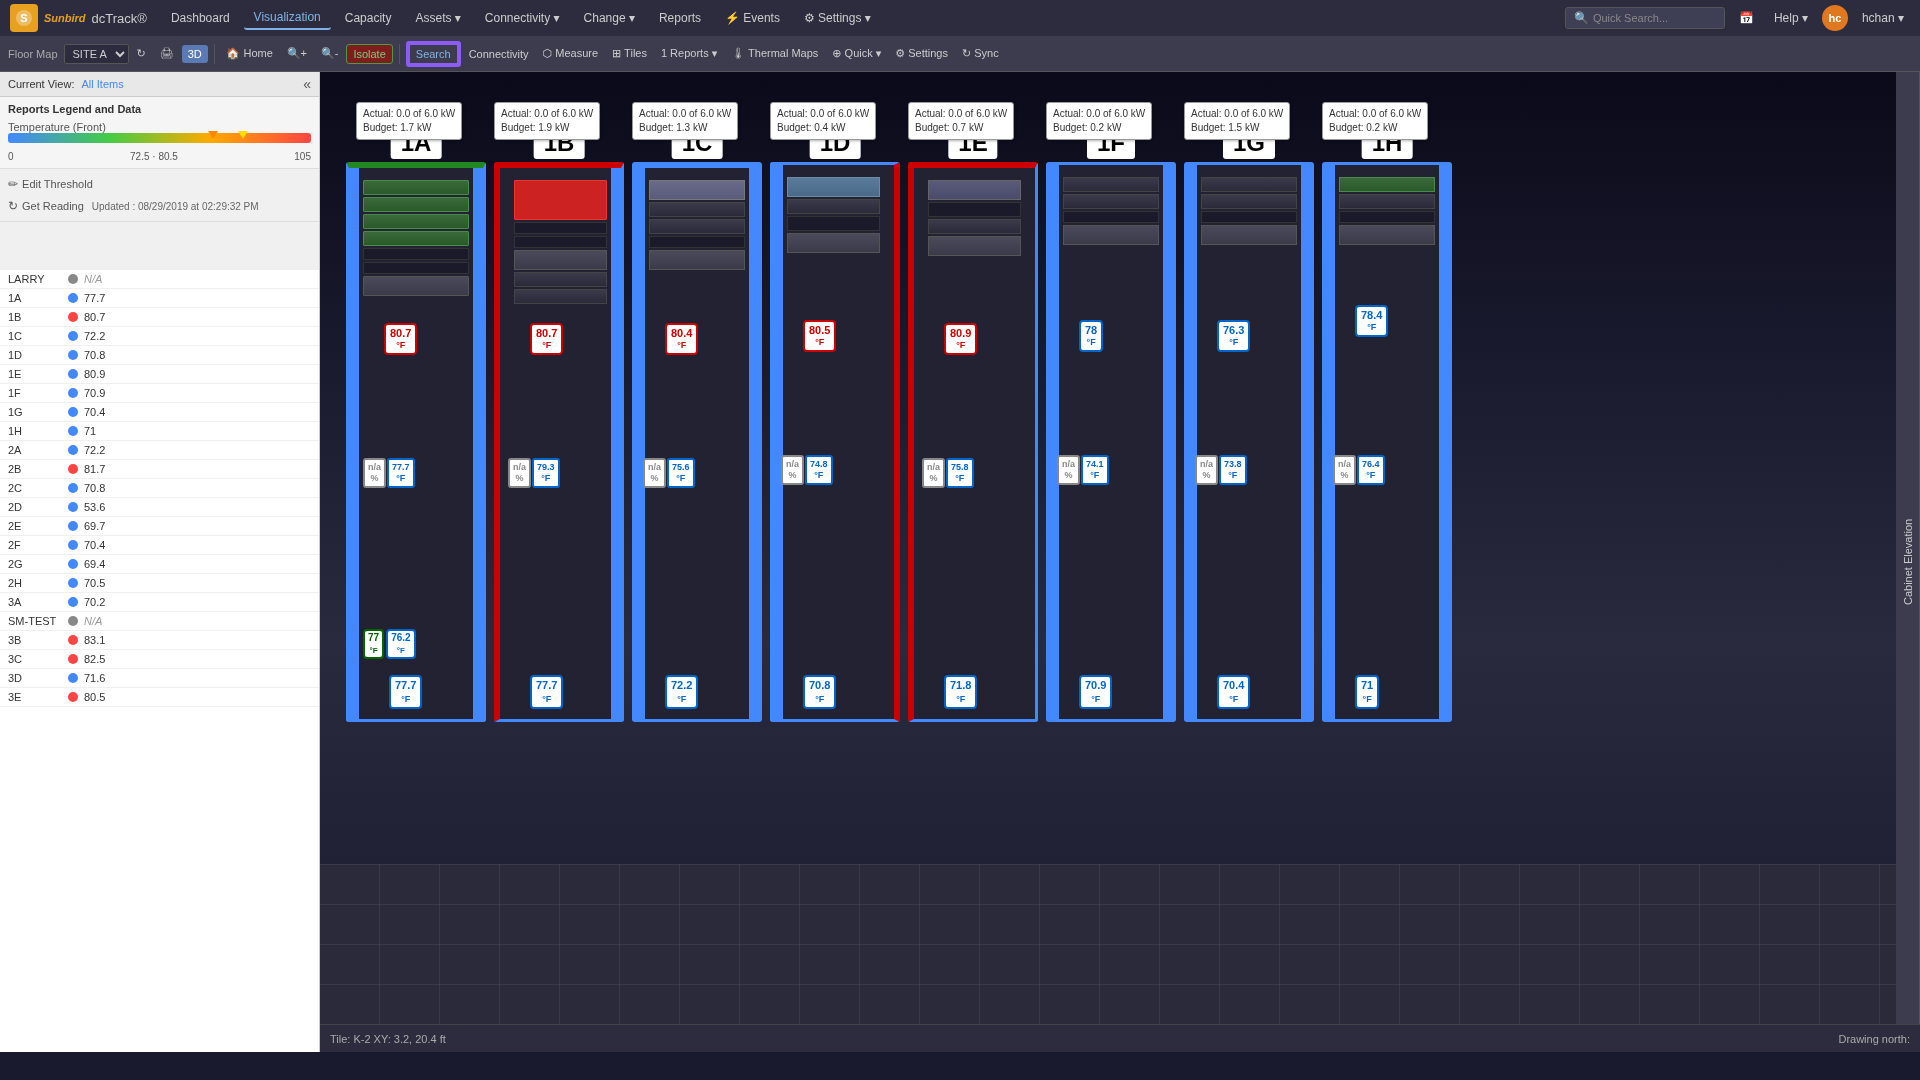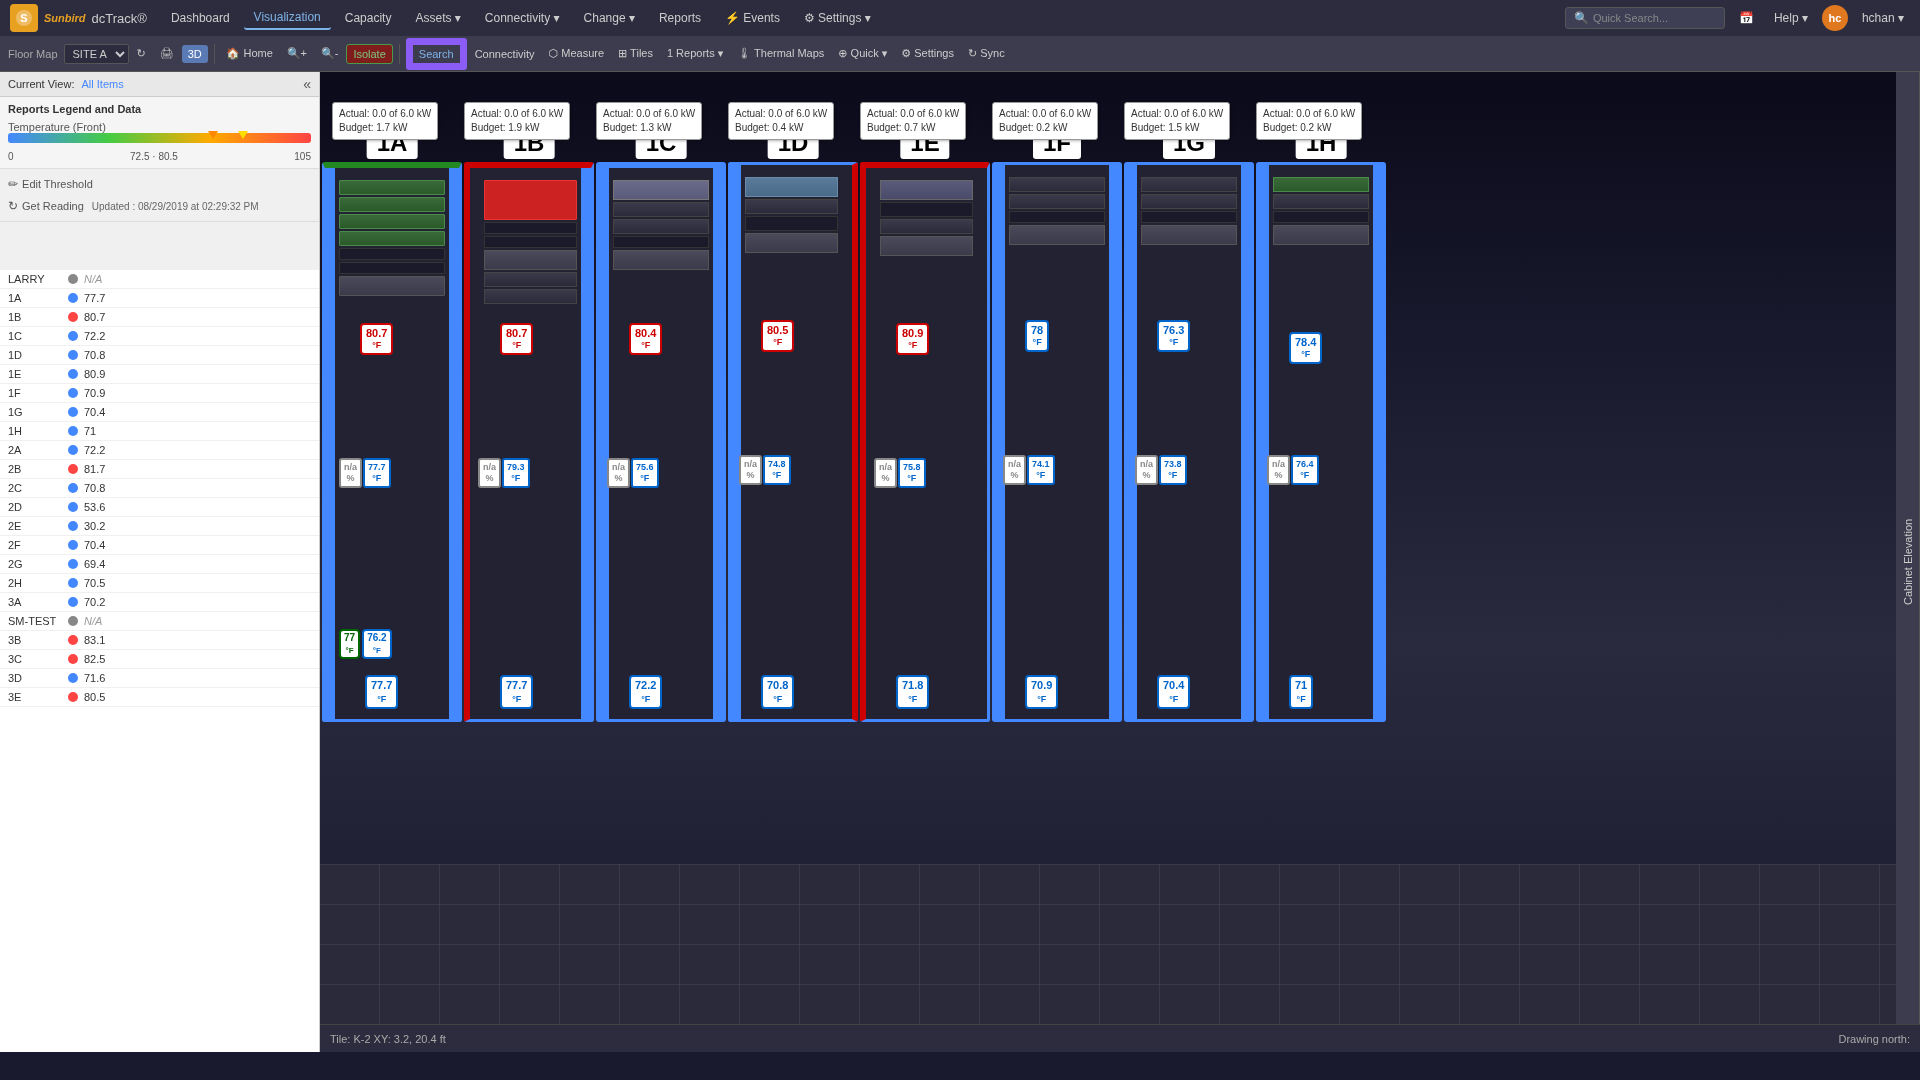--- a/index.html
+++ b/index.html
@@ -117,21 +117,21 @@
       cursor: pointer;
       font-size: 11px;
       padding: 3px 6px;
       border-radius: 3px;
       display: flex;
       align-items: center;
       gap: 3px;
     }
     .tb-btn.active { background: #5a7ab5; color: white; }
     .tb-btn.green { background: #7f1d1d; color: #7ec87e; border: 1px solid #4a9a4a; }
-    .tb-btn.blue-outline { border: 7px solid #8b5cf6; color: #7eb3e8; }
+    .tb-btn.blue-outline { border: 4px solid #8b5cf6; color: #7eb3e8; }
 
     
     #main-layout {
       display: flex;
       height: calc(1080px - 36px - 36px - 28px);
     }
 
     
     #sidebar {
       width: 320px;
@@ -598,21 +598,21 @@
           <span class="cab-value">70.8</span>
         </div>
         <div class="cab-row">
           <span class="cab-name">2D</span>
           <span class="cab-dot" style="background: rgb(68, 136, 255);"></span>
           <span class="cab-value">53.6</span>
         </div>
         <div class="cab-row">
           <span class="cab-name">2E</span>
           <span class="cab-dot" style="background: rgb(68, 136, 255);"></span>
-          <span class="cab-value">30.2</span>
+          <span class="cab-value">69.7</span>
         </div>
         <div class="cab-row">
           <span class="cab-name">2F</span>
           <span class="cab-dot" style="background: rgb(68, 136, 255);"></span>
           <span class="cab-value">70.4</span>
         </div>
         <div class="cab-row">
           <span class="cab-name">2G</span>
           <span class="cab-dot" style="background: rgb(68, 136, 255);"></span>
           <span class="cab-value">69.4</span>
@@ -652,21 +652,21 @@
           <span class="cab-dot" style="background: rgb(255, 68, 68);"></span>
           <span class="cab-value">80.5</span>
         </div>
       </div>
   </div>
 
   <div id="floor-map-area">
 
     <div class="floor-3d">
 
-      <div class="cabinets-row" style="bottom: 120px; top: 50px; left: 0; right: 30px; position:absolute; display:flex; align-items:flex-end; gap:2px; padding: 0 2px;">
+      <div class="cabinets-row" style="bottom: 120px; top: 50px; left: 0; right: 30px; position:absolute; display:flex; align-items:flex-end; gap:8px; padding: 0 26px;">
 
         <div class="cabinet-unit" style="position:relative; width:140px; flex-shrink:0;">
           <div class="info-tooltip" style="position:absolute; top:-60px; left:10px; z-index:50;">
             <div>Actual: 0.0 of 6.0 kW</div>
             <div>Budget: 1.7 kW</div>
           </div>
           <div class="cabinet-label" style="position:absolute; top:-35px; left:50%; transform:translateX(-50%); background:white; color:black; font-weight:bold; font-size:24px; padding:2px 10px; border-radius:3px; z-index:10;">1A</div>
           <div style="position:relative; width:140px; height:560px; background:#222233; border:3px solid #4488ff; border-top:6px solid #228822; border-radius:3px; overflow:hidden;">
             <div style="position:absolute; top:0; left:0; bottom:0; width:10px; background:#4488ff;"></div>
             <div style="position:absolute; top:0; right:0; bottom:0; width:10px; background:#4488ff;"></div>
@@ -862,21 +862,21 @@
           <div class="cabinet-label" style="position:absolute; top:-35px; left:50%; transform:translateX(-50%); background:white; color:black; font-weight:bold; font-size:24px; padding:2px 10px; border-radius:3px; z-index:10;">1H</div>
           <div style="position:relative; width:130px; height:560px; background:#222233; border:3px solid #4488ff; border-radius:3px; overflow:hidden;">
             <div style="position:absolute; top:0; left:0; bottom:0; width:10px; background:#4488ff;"></div>
             <div style="position:absolute; top:0; right:0; bottom:0; width:10px; background:#4488ff;"></div>
             <div style="margin: 12px 14px 0; display:flex; flex-direction:column; gap:2px;">
               <div style="height:15px; background:linear-gradient(#3a6a3a,#2a5a2a); border:1px solid #4a8a4a;"></div>
               <div style="height:15px; background:linear-gradient(#3a3a4a,#2a2a3a); border:1px solid #444;"></div>
               <div style="height:12px; background:#1a1a2a; border:1px solid #333;"></div>
               <div style="height:20px; background:linear-gradient(#4a4a5a,#3a3a4a); border:1px solid #555;"></div>
             </div>
-            <div class="temp-badge blue" style="position:absolute; top:167px; left:30px;">
+            <div class="temp-badge blue" style="position:absolute; top:140px; left:30px;">
               78.4<span class="deg">°F</span>
             </div>
             <div class="dual-badge" style="position:absolute; top:290px; left:8px;">
               <div class="dual-part na-part">n/a<br>%</div>
               <div class="dual-part temp-part">76.4<br>°F</div>
             </div>
             <div class="temp-badge blue" style="position:absolute; bottom:10px; left:30px; font-size:11px;">71<br><span style="font-size:9px;">°F</span></div>
           </div>
         </div>
 

